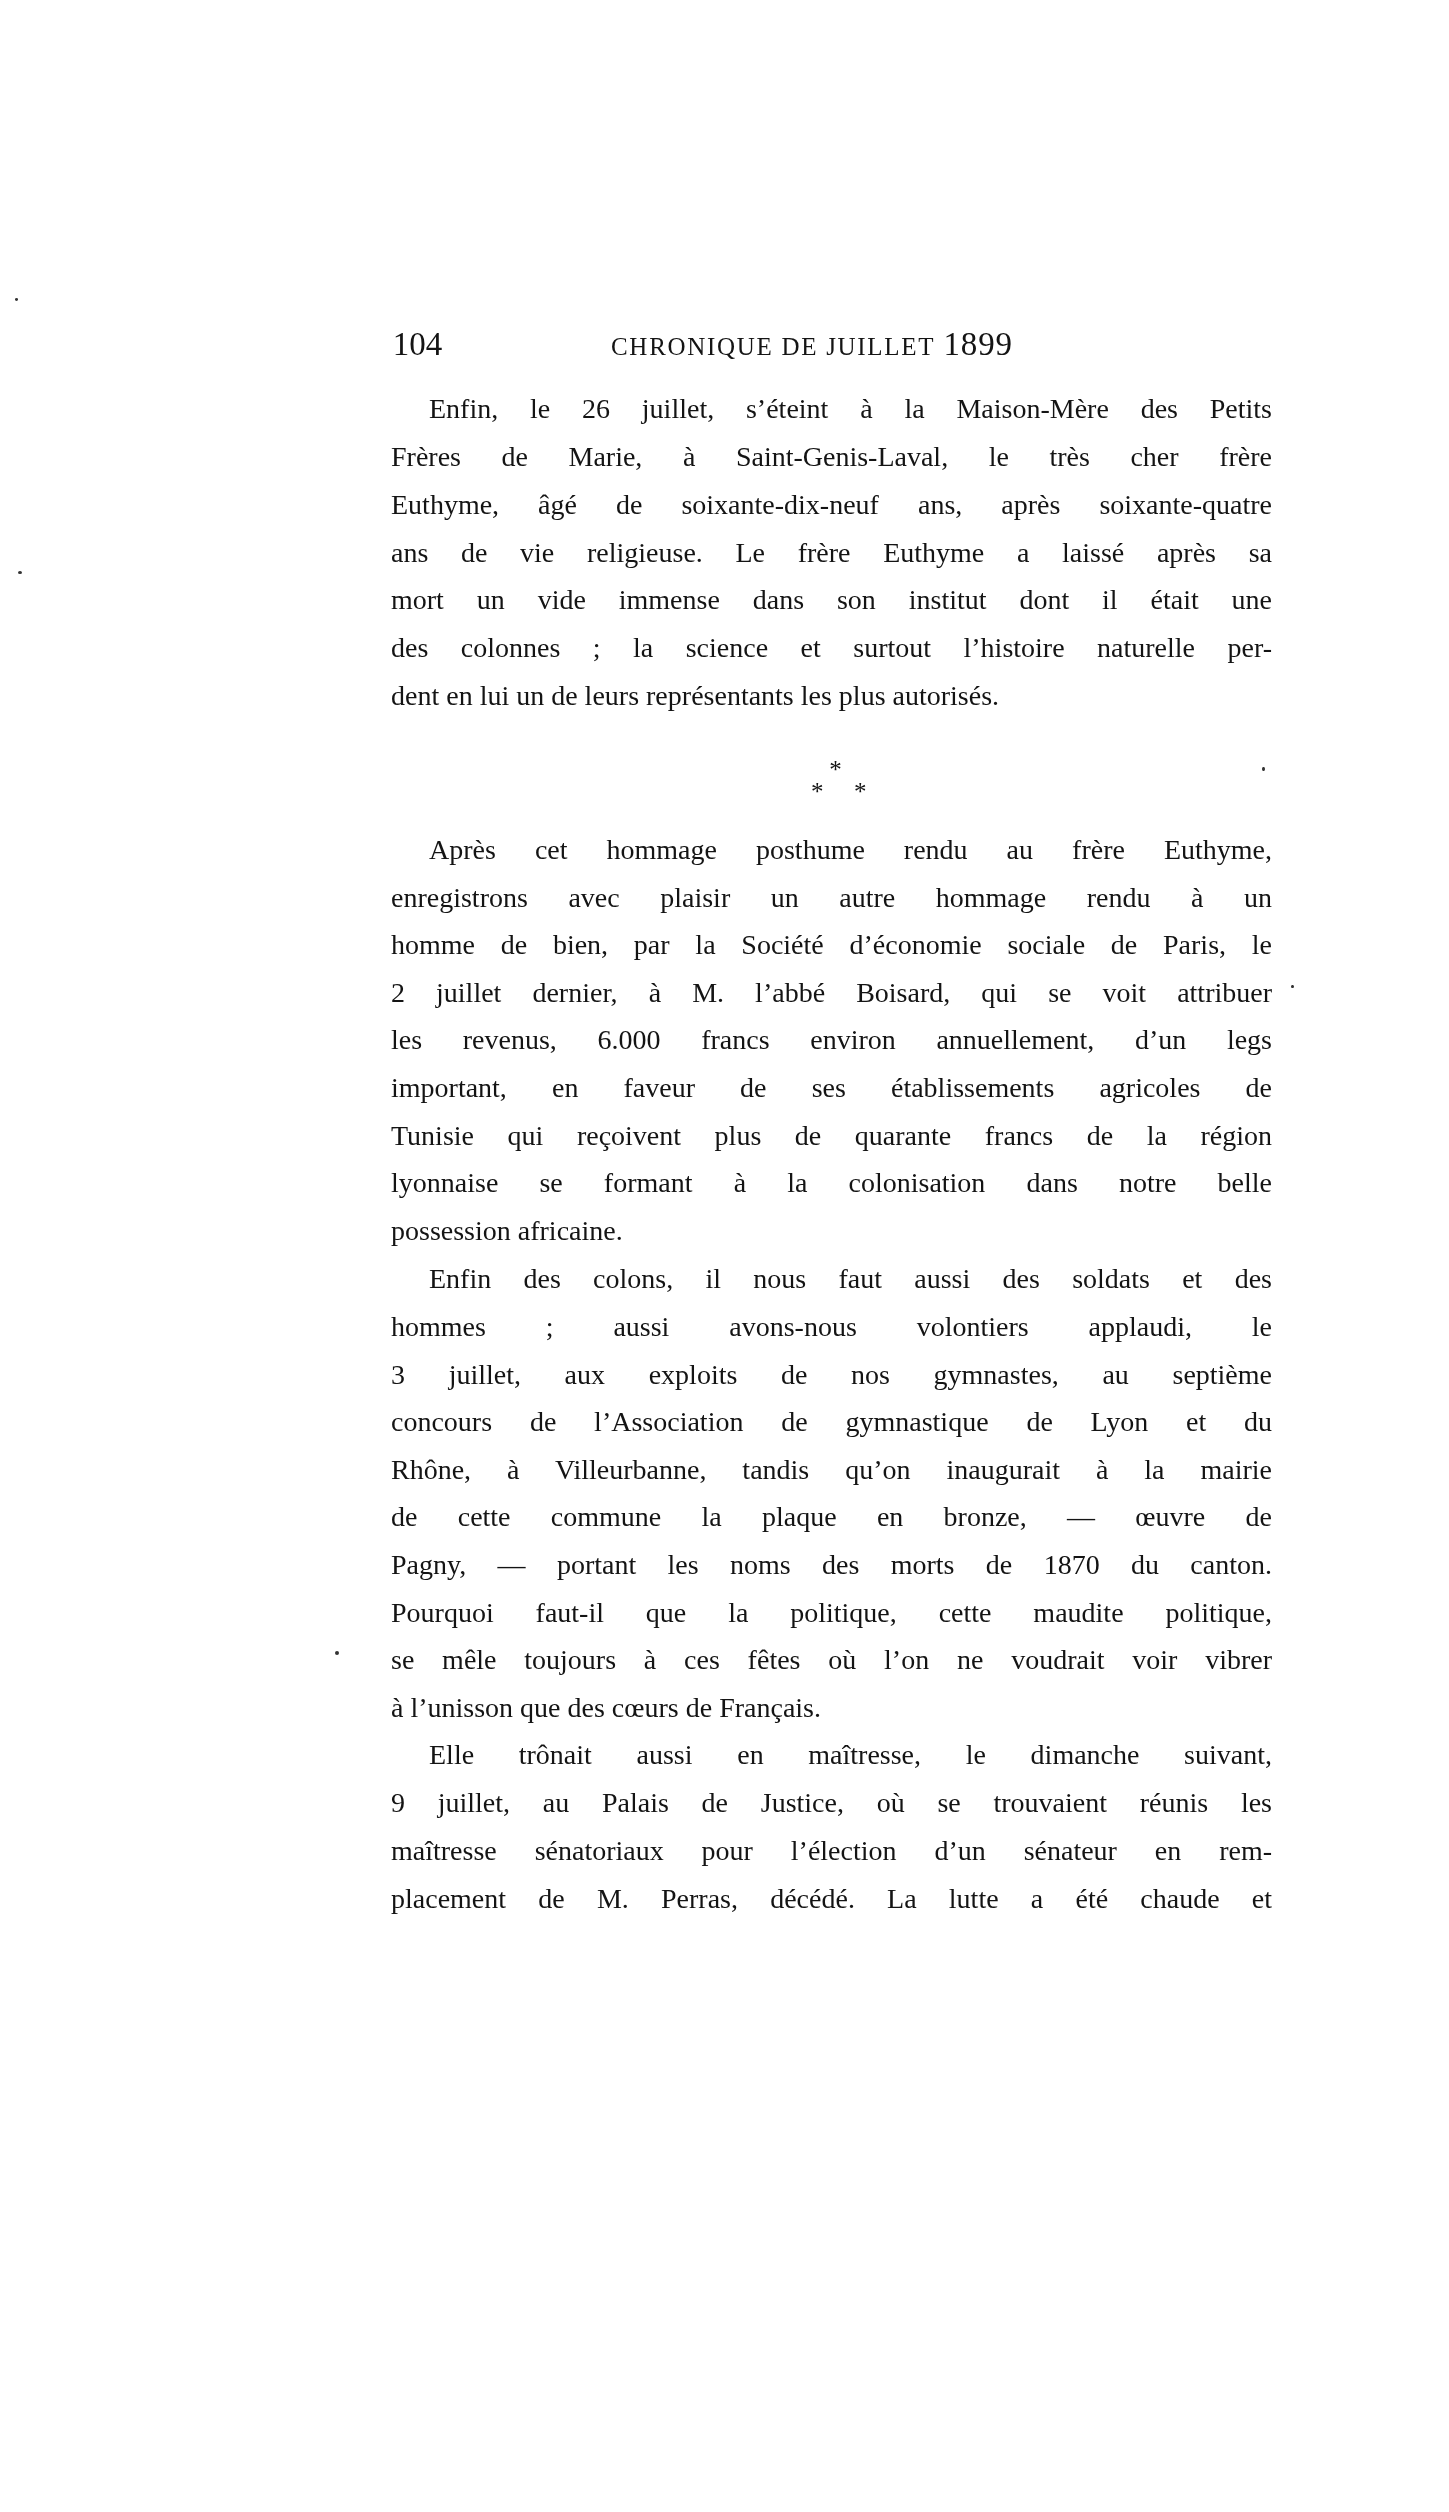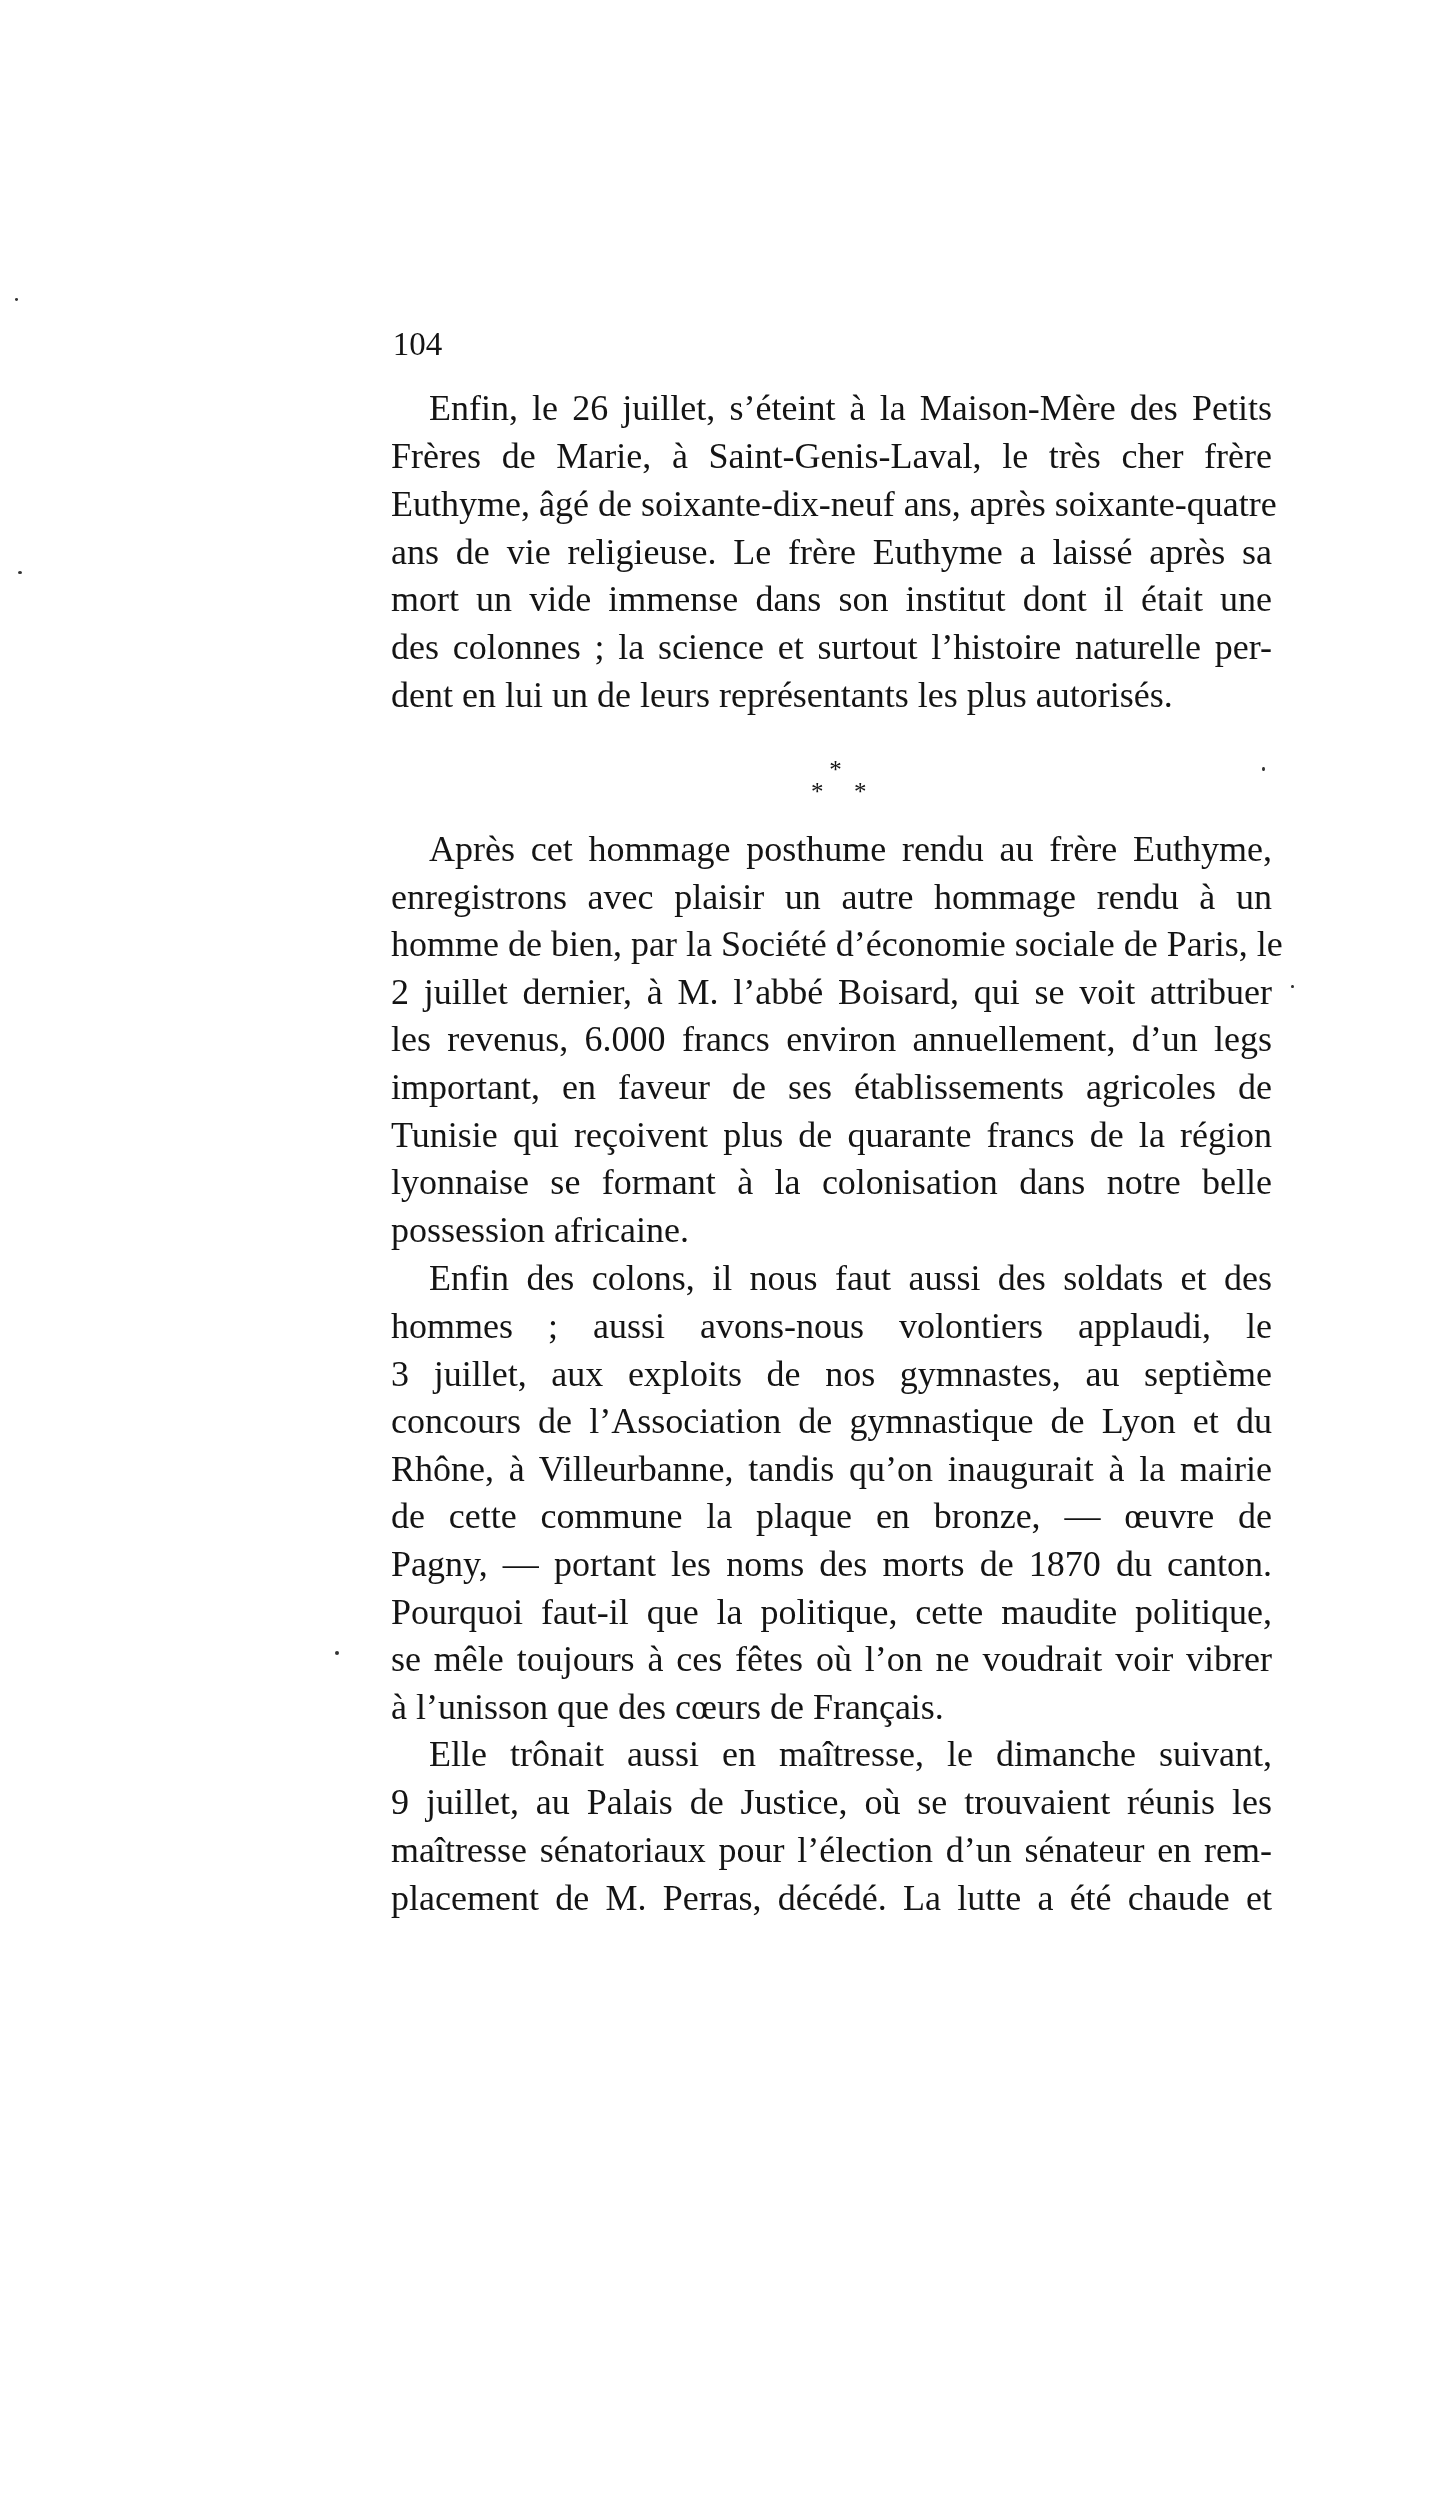--- a/index.html
+++ b/index.html
@@ -19,37 +19,38 @@
     position: absolute; left: 1.7px; top: 0; font-size: 33px; line-height: 40px;
   }
   .head-title {
     position: absolute; left: 220px; top: 0; font-size: 31px; line-height: 40px;
     font-variant: small-caps; letter-spacing: 1.7px; white-space: nowrap;
   }
   .head-title .sc { font-size: 25px; text-transform: uppercase; letter-spacing: 1.7px; }
   .head-title .yr { font-size: 33px; letter-spacing: 0.8px; margin-left: 8.3px; }
   .line {
     position: absolute; left: 391px; width: 881px;
-    font-size: 36px; line-height: 43px; height: 43px;
+    font-size: 28px; line-height: 43px; height: 43px;
     white-space: nowrap;
     text-align: justify; text-align-last: justify;
   }
   .line.indent { left: 429px; width: 843px; }
   .line.last { text-align: center; text-align-last: left; }
   .stars { position: absolute; left: 807px; top: 757px; width: 66px; height: 50px; }
   .star { position: absolute; font-size: 25px; line-height: 25px; }
   .speck { position: absolute; background: #333; border-radius: 50%; }
 </style>
 </head>
 <body>
 
 <div class="page">
 
   <div class="running-head">
     <span class="folio">104</span>
+    <span class="head-title"><span class="sc">Chronique de juillet</span><span class="yr">1899</span></span>
   </div>
 
   <div>
     <div class="line indent" style="top:387px">Enfin, le 26 juillet, s’éteint à la Maison-Mère des Petits</div>
     <div class="line" style="top:435px">Frères de Marie, à Saint-Genis-Laval, le très cher frère</div>
     <div class="line" style="top:483px">Euthyme, âgé de soixante-dix-neuf ans, après soixante-quatre</div>
     <div class="line" style="top:531px">ans de vie religieuse. Le frère Euthyme a laissé après sa</div>
     <div class="line" style="top:578px">mort un vide immense dans son institut dont il était une</div>
     <div class="line" style="top:626px">des colonnes ; la science et surtout l’histoire naturelle per-</div>
     <div class="line last" style="top:674px">dent en lui un de leurs représentants les plus autorisés.</div>

